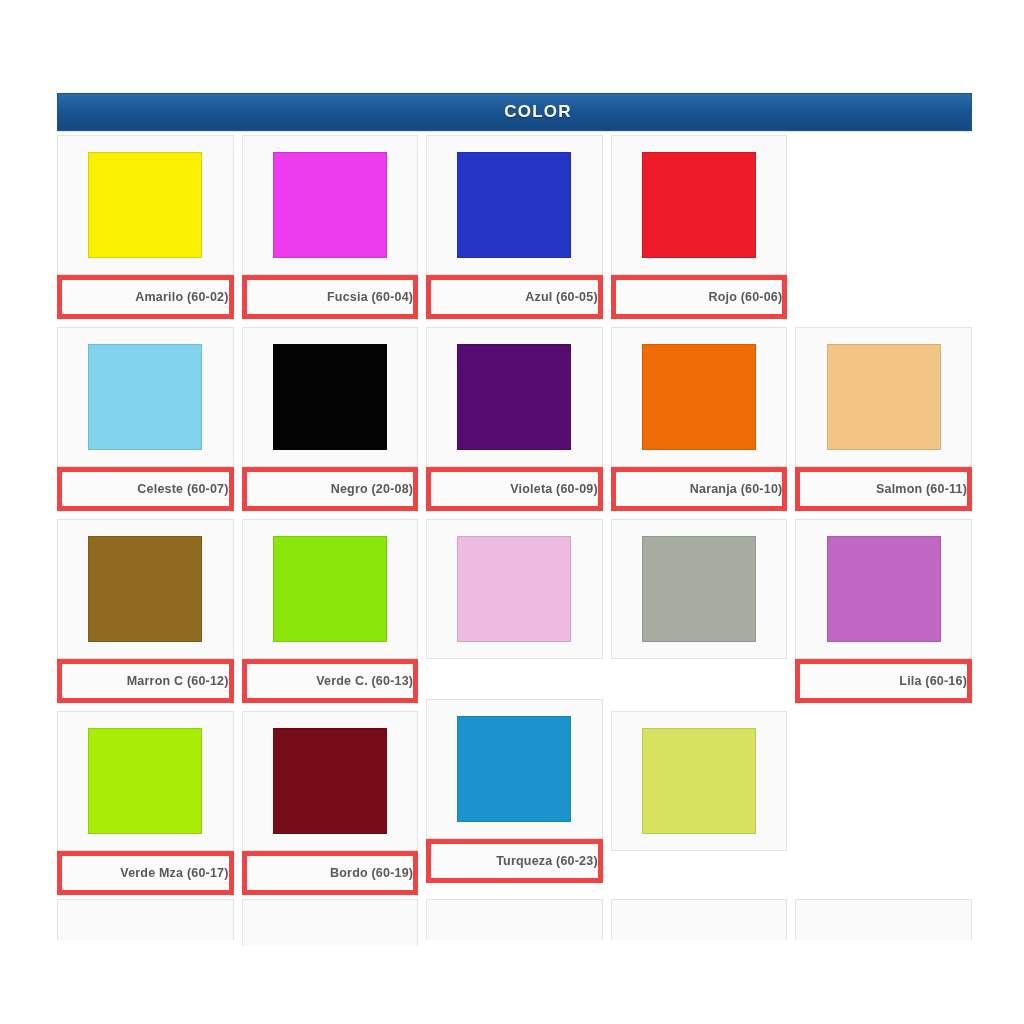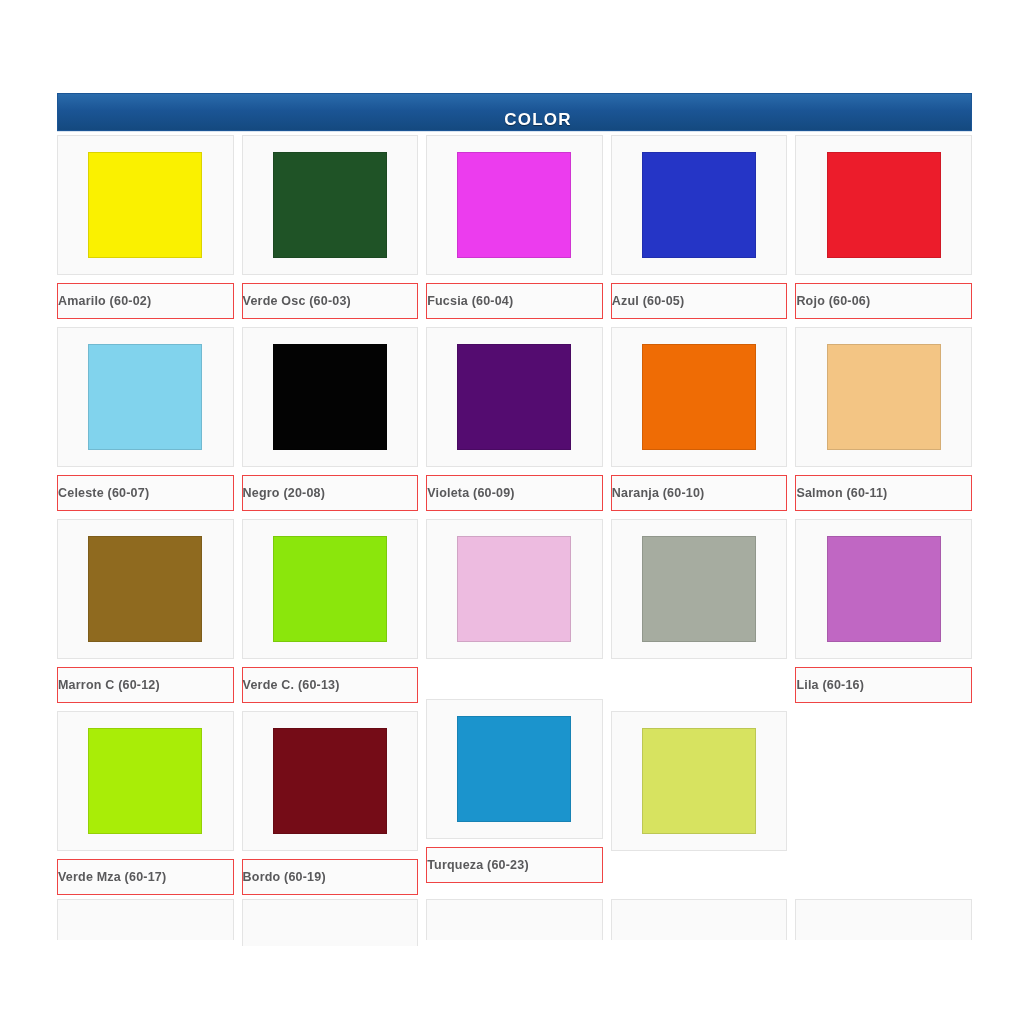--- a/index.html
+++ b/index.html
@@ -27,21 +27,21 @@
     width: 915px;
   }
 
   
   .chart-header {
     height: 36px;
     background: linear-gradient(to bottom, #2a6bab 0%, #1b5595 45%, #14497f 100%);
     border: 1px solid #14457a;
     box-shadow: 0 1px 0 #d7e3ef;
     display: flex;
-    align-items: flex-end;
+    align-items: center;
     justify-content: center;
     padding-left: 47px;
   }
   .chart-header-title {
     color: #ffffff;
     font-size: 17px;
     font-weight: bold;
     letter-spacing: 1.2px;
     text-shadow: 0 1px 1px rgba(0,0,0,0.45);
   }
@@ -70,27 +70,27 @@
     justify-content: center;
   }
 
   .swatch {
     width: 112px;
     height: 104px;
     border: 1px solid rgba(0,0,0,0.12);
   }
 
   .label-box {
-    margin-top: 8px;
+    margin-top: 0;
     height: 34px;
     background: #fbfbfb;
-    border: 1px solid #ef4444;
+    border: 5px solid #ef4444;
     display: flex;
     align-items: center;
-    justify-content: flex-start;
+    justify-content: flex-end;
   }
   .label-text {
     font-size: 12.5px;
     color: #59595b;
     font-weight: bold;
     letter-spacing: 0.2px;
     white-space: nowrap;
   }
 
   
@@ -130,28 +130,20 @@
       <div class="cell">
         <div class="swatch-box">
           <div class="swatch" style="background: rgb(250, 241, 0);"></div>
         </div>
         <div class="label-box">
           <span class="label-text">Amarilo (60-02)</span>
         </div>
       </div>
       <div class="cell">
         <div class="swatch-box">
-          <div class="swatch" style="background: rgb(31, 83, 38);"></div>
-        </div>
-        <div class="label-box">
-          <span class="label-text">Verde Osc (60-03)</span>
-        </div>
-      </div>
-      <div class="cell">
-        <div class="swatch-box">
           <div class="swatch" style="background: rgb(236, 60, 238);"></div>
         </div>
         <div class="label-box">
           <span class="label-text">Fucsia (60-04)</span>
         </div>
       </div>
       <div class="cell">
         <div class="swatch-box">
           <div class="swatch" style="background: rgb(37, 53, 198);"></div>
         </div>

